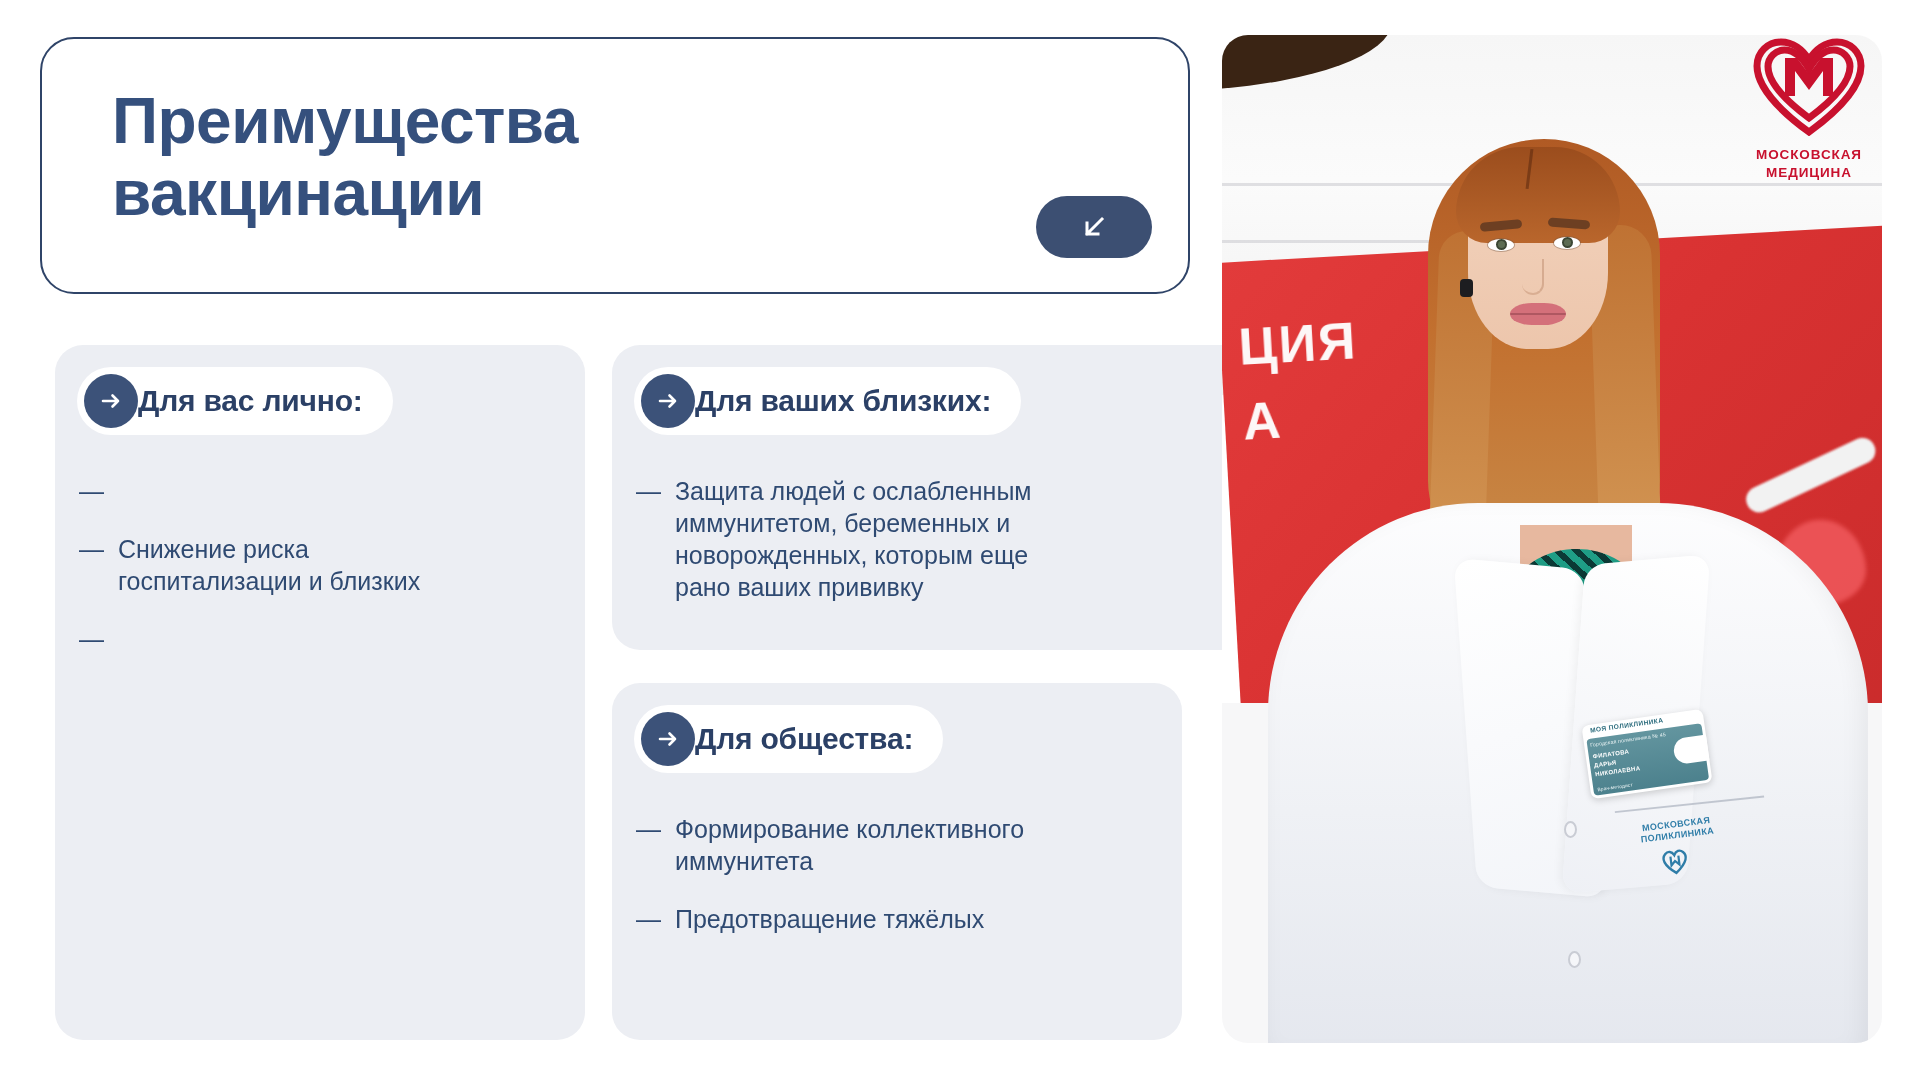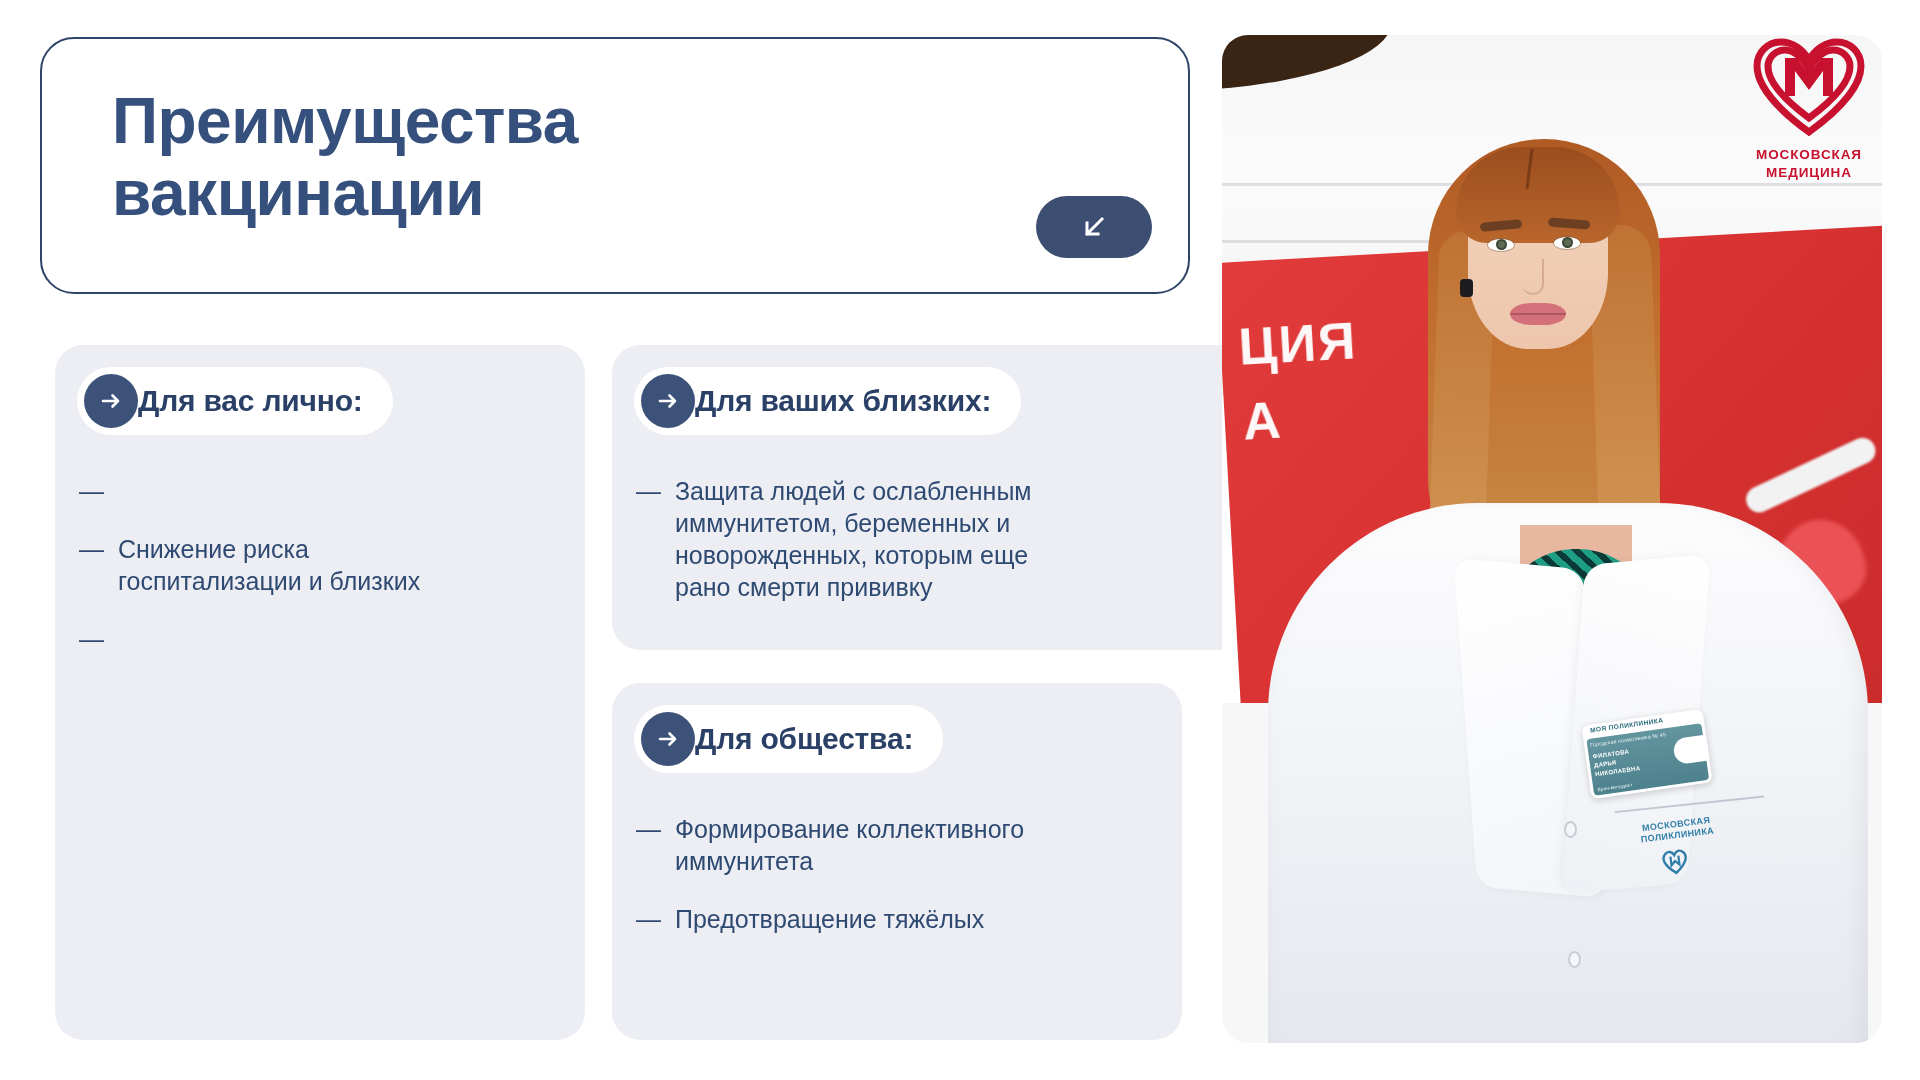--- a/index.html
+++ b/index.html
@@ -518,21 +518,21 @@
       </svg>
     </span>
     <span class="card-header-label">Для ваших близких:</span>
   </div>
   <ul class="bullets" id="list-family">
     <li class="bullet">
       <span class="bullet-dash">—</span>
       <span class="bullet-text">Защита людей с ослабленным
 иммунитетом, беременных и
 новорожденных, которым еще
-рано смерти прививку</span>
+рано ваших прививку</span>
     </li>
   </ul>
 </div>
 
 <div class="card" id="card-society">
   <div class="card-header">
     <span class="circle-arrow">
       <svg width="30" height="30" viewBox="0 0 30 30" fill="none">
         <path d="M7 15 H22 M16.5 9.5 L22 15 L16.5 20.5" stroke="#ffffff" stroke-width="2.6" stroke-linecap="round" stroke-linejoin="round"></path>
       </svg>

